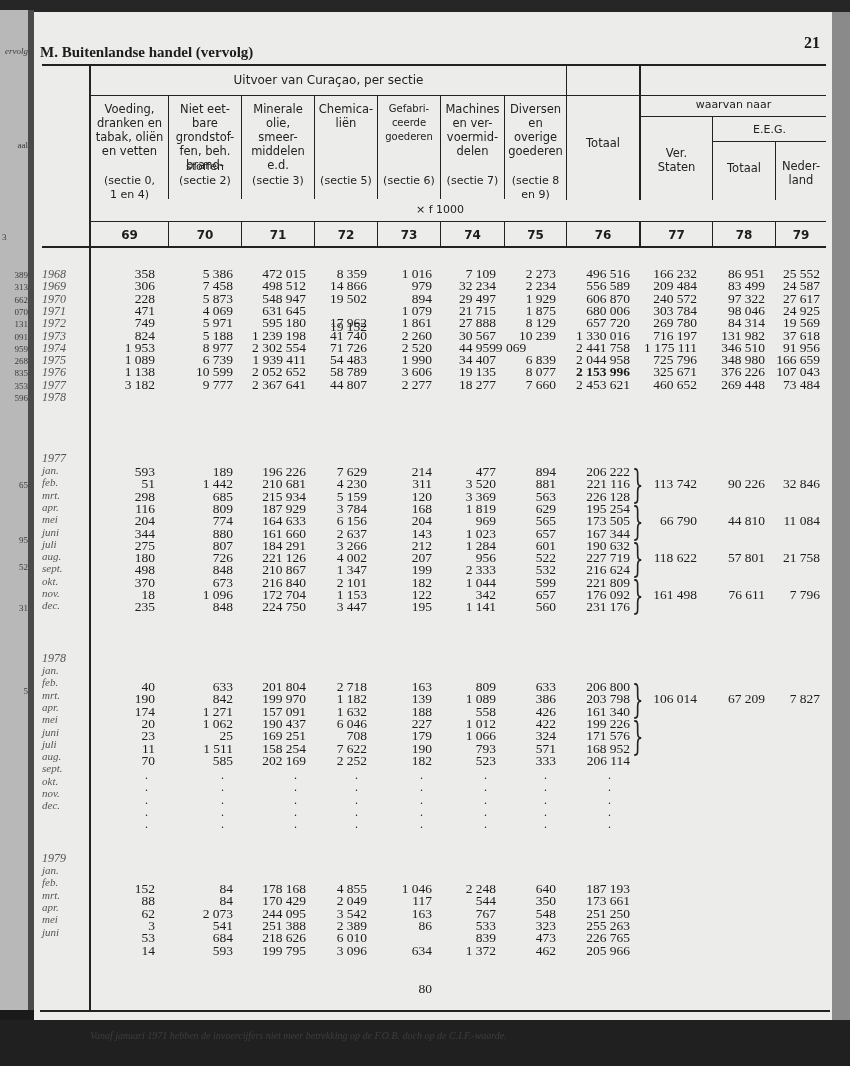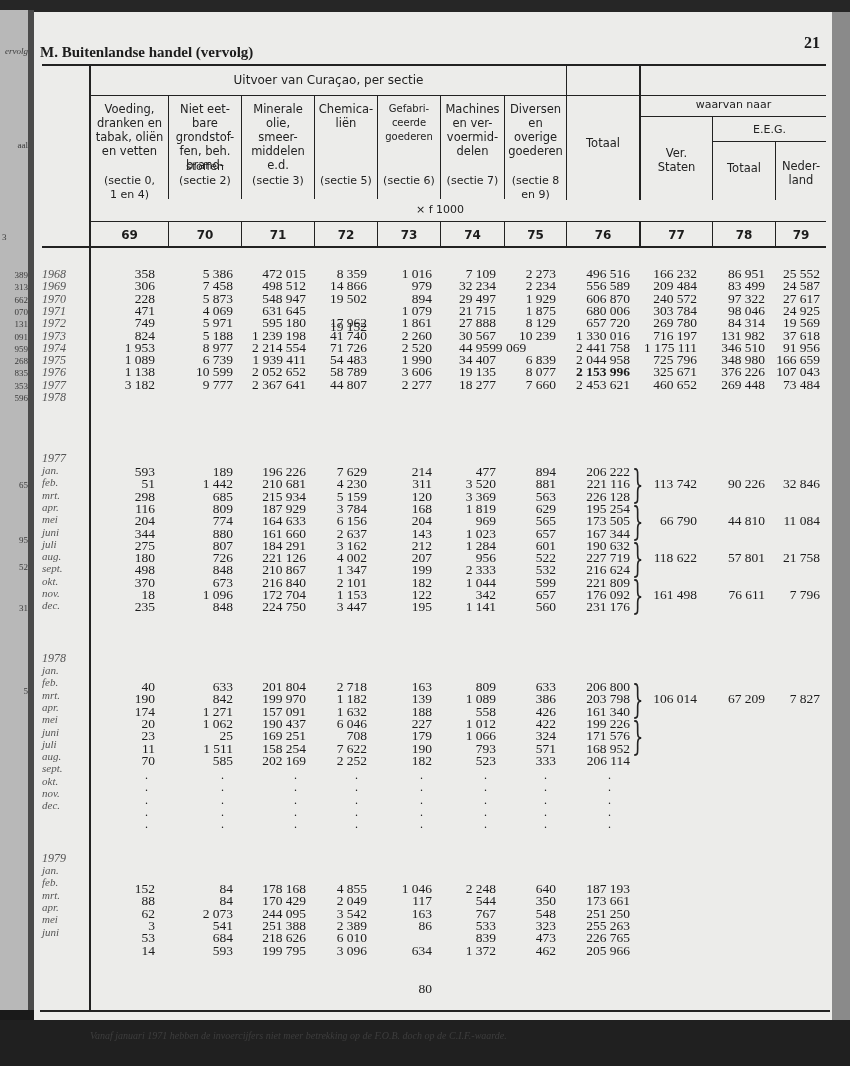--- a/index.html
+++ b/index.html
@@ -228,21 +228,21 @@
     <div class="num" style="left: 277px; width: 90px; top: 329.5px;">41 740</div>
     <div class="num" style="left: 342px; width: 90px; top: 329.5px;">2 260</div>
     <div class="num" style="left: 406px; width: 90px; top: 329.5px;">30 567</div>
     <div class="num" style="left: 466px; width: 90px; top: 329.5px;">10 239</div>
     <div class="num" style="left: 540px; width: 90px; top: 329.5px;">1 330 016</div>
     <div class="num" style="left: 607px; width: 90px; top: 329.5px;">716 197</div>
     <div class="num" style="left: 675px; width: 90px; top: 329.5px;">131 982</div>
     <div class="num" style="left: 730px; width: 90px; top: 329.5px;">37 618</div>
     <div class="num" style="left: 65px; width: 90px; top: 341.8px;">1 953</div>
     <div class="num" style="left: 143px; width: 90px; top: 341.8px;">8 977</div>
-    <div class="num" style="left: 216px; width: 90px; top: 341.8px;">2 214 554</div>
+    <div class="num" style="left: 216px; width: 90px; top: 341.8px;">2 302 554</div>
     <div class="num" style="left: 277px; width: 90px; top: 341.8px;">71 726</div>
     <div class="num" style="left: 342px; width: 90px; top: 341.8px;">2 520</div>
     <div class="num" style="left: 406px; width: 90px; top: 341.8px;">44 959</div>
     <div class="num" style="left: 466px; width: 90px; top: 341.8px; text-align: center;">9 069</div>
     <div class="num" style="left: 540px; width: 90px; top: 341.8px;">2 441 758</div>
     <div class="num" style="left: 607px; width: 90px; top: 341.8px;">1 175 111</div>
     <div class="num" style="left: 675px; width: 90px; top: 341.8px;">346 510</div>
     <div class="num" style="left: 730px; width: 90px; top: 341.8px;">91 956</div>
     <div class="num" style="left: 65px; width: 90px; top: 354.1px;">1 089</div>
     <div class="num" style="left: 143px; width: 90px; top: 354.1px;">6 739</div>
@@ -334,21 +334,21 @@
     <div class="num" style="left: 143px; width: 90px; top: 527.5px;">880</div>
     <div class="num" style="left: 216px; width: 90px; top: 527.5px;">161 660</div>
     <div class="num" style="left: 277px; width: 90px; top: 527.5px;">2 637</div>
     <div class="num" style="left: 342px; width: 90px; top: 527.5px;">143</div>
     <div class="num" style="left: 406px; width: 90px; top: 527.5px;">1 023</div>
     <div class="num" style="left: 466px; width: 90px; top: 527.5px;">657</div>
     <div class="num" style="left: 540px; width: 90px; top: 527.5px;">167 344</div>
     <div class="num" style="left: 65px; width: 90px; top: 539.8px;">275</div>
     <div class="num" style="left: 143px; width: 90px; top: 539.8px;">807</div>
     <div class="num" style="left: 216px; width: 90px; top: 539.8px;">184 291</div>
-    <div class="num" style="left: 277px; width: 90px; top: 539.8px;">3 162</div>
+    <div class="num" style="left: 277px; width: 90px; top: 539.8px;">3 266</div>
     <div class="num" style="left: 342px; width: 90px; top: 539.8px;">212</div>
     <div class="num" style="left: 406px; width: 90px; top: 539.8px;">1 284</div>
     <div class="num" style="left: 466px; width: 90px; top: 539.8px;">601</div>
     <div class="num" style="left: 540px; width: 90px; top: 539.8px;">190 632</div>
     <div class="num" style="left: 65px; width: 90px; top: 552.1px;">180</div>
     <div class="num" style="left: 143px; width: 90px; top: 552.1px;">726</div>
     <div class="num" style="left: 216px; width: 90px; top: 552.1px;">221 126</div>
     <div class="num" style="left: 277px; width: 90px; top: 552.1px;">4 002</div>
     <div class="num" style="left: 342px; width: 90px; top: 552.1px;">207</div>
     <div class="num" style="left: 406px; width: 90px; top: 552.1px;">956</div>

